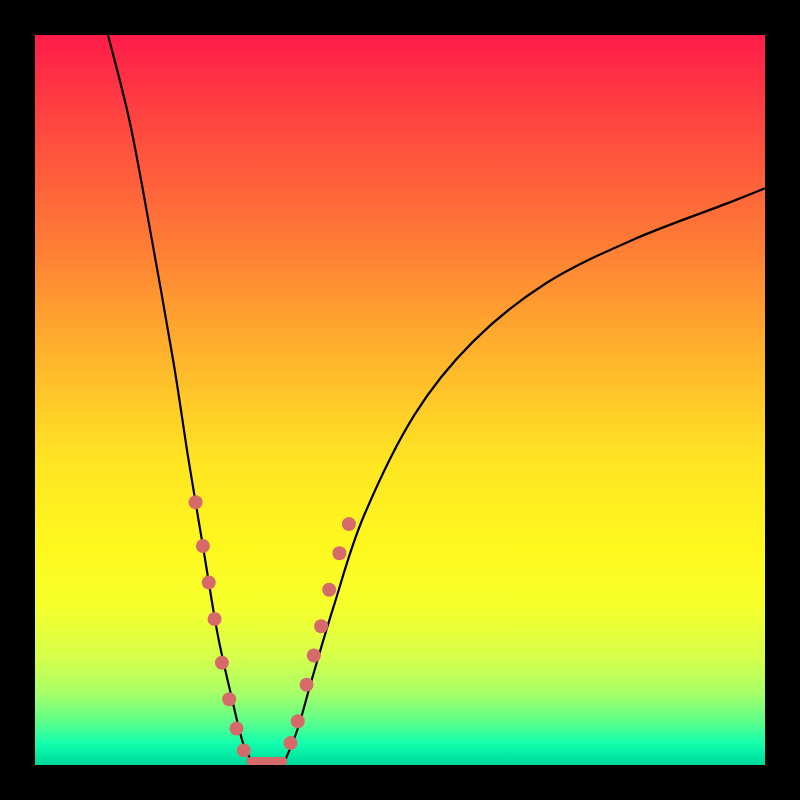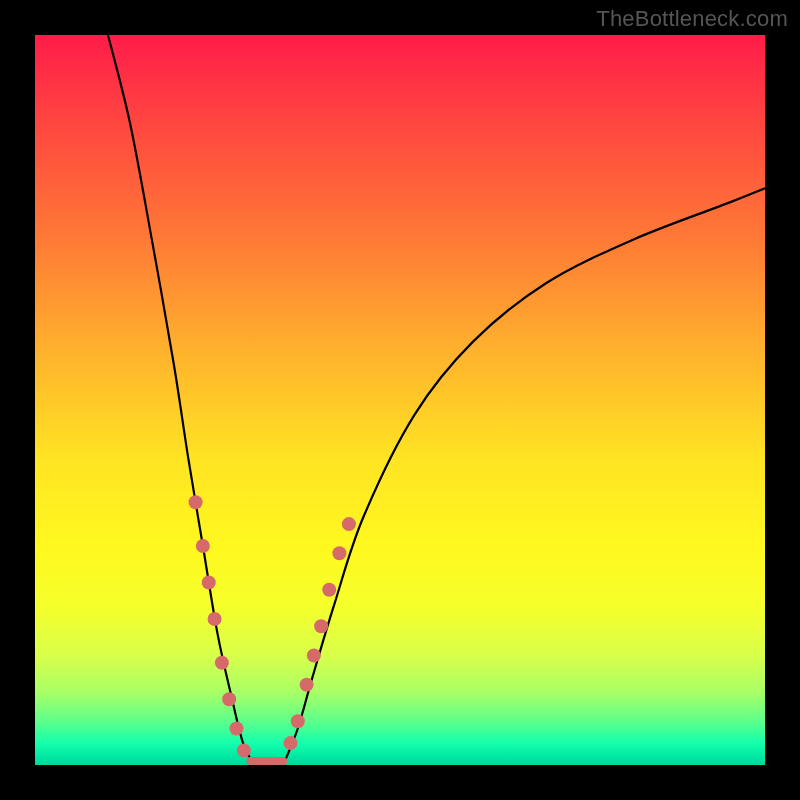--- a/index.html
+++ b/index.html
@@ -72,21 +72,20 @@
     fill: none;
     stroke: #d66a6a;
     stroke-width: 8;
     stroke-linecap: round;
   }
 </style>
 </head>
 <body>
 
 <div class="frame">
-  <div class="watermark">TheBottleneck.com</div>
 
   <div class="plot-area">
     <svg class="curves" viewBox="0 0 730 730">
       <path id="left-branch" class="curve" d="M 73 0 C 76.65 14.600000000000003, 87.60000000000001 53.53333333333336, 94.9 87.60000000000002 C 102.2 121.66666666666669, 109.5 164.25, 116.8 204.39999999999998 C 124.1 244.54999999999995, 132.61666666666665 291.99999999999994, 138.7 328.49999999999994 C 144.78333333333333 364.99999999999994, 148.4333333333333 392.98333333333335, 153.29999999999998 423.40000000000003 C 158.16666666666666 453.8166666666667, 163.03333333333333 481.8, 167.9 511 C 172.76666666666668 540.2, 177.63333333333333 573.0500000000001, 182.5 598.6 C 187.36666666666667 624.15, 192.8416666666667 646.05, 197.10000000000002 664.3 C 201.35833333333335 682.55, 204.39999999999998 697.15, 208.04999999999998 708.1 C 211.7 719.0500000000001, 217.175 726.35, 219 730"></path>
       <path id="right-branch" class="curve" d="M 248.20000000000002 730 C 250.63333333333335 723.9166666666666, 257.93333333333334 708.1, 262.8 693.5 C 267.6666666666667 678.9, 271.31666666666666 663.0833333333333, 277.4 642.4 C 283.4833333333333 621.7166666666667, 290.7833333333333 596.1666666666666, 299.29999999999995 569.4 C 307.8166666666666 542.6333333333333, 315.1166666666667 513.4333333333333, 328.5 481.79999999999995 C 341.8833333333333 450.16666666666663, 361.35 408.8, 379.6 379.6 C 397.85 350.40000000000003, 416.1 328.5, 438 306.6 C 459.9 284.70000000000005, 484.2333333333333 265.23333333333335, 510.99999999999994 248.2 C 537.7666666666667 231.16666666666666, 568.1833333333333 217.7833333333333, 598.5999999999999 204.39999999999998 C 629.0166666666665 191.01666666666665, 671.6 176.41666666666666, 693.5 167.89999999999998 C 715.4 159.3833333333333, 723.9166666666666 155.7333333333333, 730 153.29999999999995"></path>
       <path id="valley-seg" class="flat-seg" d="M 215.35 726 L 248.20000000000002 726"></path>
       <g id="dots">
           <circle cx="160.6" cy="467.2" r="7" class="dot"></circle>
           <circle cx="167.9" cy="511" r="7" class="dot"></circle>
           <circle cx="173.74" cy="547.5" r="7" class="dot"></circle>

